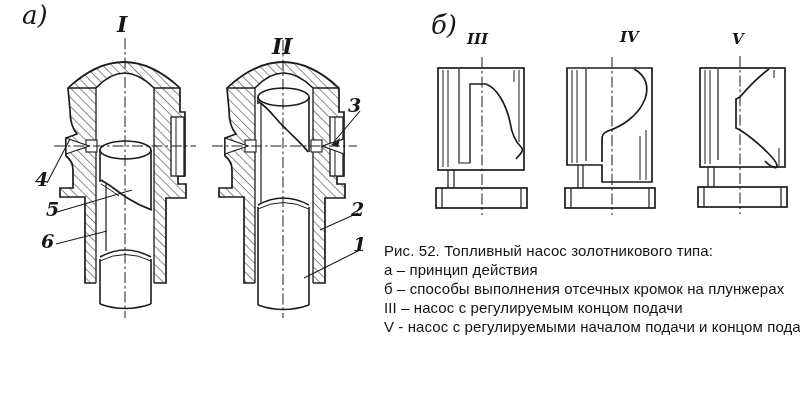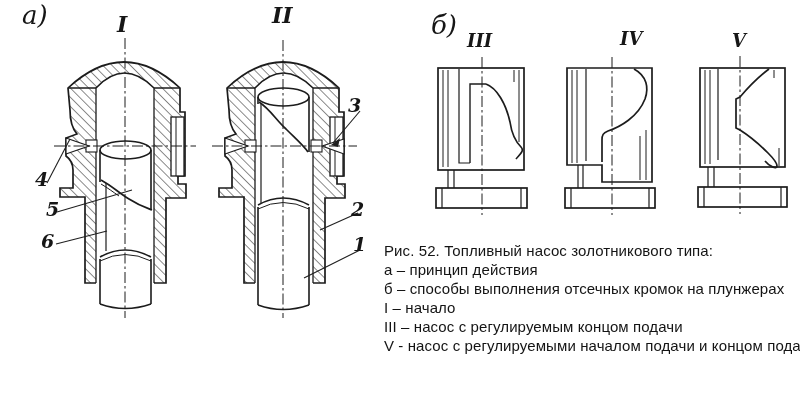--- a/index.html
+++ b/index.html
@@ -3,21 +3,21 @@
 <meta charset="utf-8">
 <style>
   html,body{margin:0;padding:0;background:#ffffff;}
   .stage{position:relative;width:800px;height:411px;background:#ffffff;overflow:hidden;
          font-family:"Liberation Sans","DejaVu Sans",sans-serif;}
   .art{position:absolute;left:0;top:0;}
   .hl{position:absolute;font-family:"DejaVu Serif","Liberation Serif",serif;
       font-style:italic;color:#161616;line-height:1;white-space:nowrap;}
   .sec{font-size:26px;}
   .rom{font-size:22px;font-weight:bold;}
-  .rom-s{font-size:18px;font-weight:bold;}
+  .rom-s{font-size:15px;font-weight:bold;}
   .num{font-size:19px;font-weight:bold;}
   .caption{position:absolute;left:384px;top:241px;width:412px;
            font-size:15px;line-height:19px;color:#141414;letter-spacing:0.1px;}
   .caption div{white-space:nowrap;}
 </style>
 </head>
 <body>
 
 <div class="stage">
 
@@ -135,35 +135,34 @@
       <path d="M774,70 V78 M779,148 V166" stroke-width="1"></path>
       <path d="M708,167 V187 M714,167 V187" stroke-width="1.2"></path>
       <rect x="698" y="187" width="89" height="20" fill="#ffffff" stroke-width="1.7"></rect>
       <path d="M704,187 V207 M781,187 V207" stroke-width="1.2"></path>
       <path d="M740,56 V214" stroke-width="1" stroke-dasharray="11 3 2.5 3"></path>
     </g>
   </svg>
 
   <div class="hl sec" style="left:22px;top:2px">а)</div>
   <div class="hl rom" style="left:117px;top:13px">I</div>
-  <div class="hl rom" style="left:272px;top:4px">II</div>
+  <div class="hl rom" style="left:272px;top:35px">II</div>
   <div class="hl sec" style="left:431px;top:12px">б)</div>
   <div class="hl rom-s" style="left:467px;top:32px">III</div>
   <div class="hl rom-s" style="left:620px;top:30px">IV</div>
   <div class="hl rom-s" style="left:732px;top:32px">V</div>
 
   <div class="hl num" style="left:35px;top:170px">4</div>
   <div class="hl num" style="left:46px;top:200px">5</div>
   <div class="hl num" style="left:41px;top:232px">6</div>
   <div class="hl num" style="left:348px;top:96px">3</div>
   <div class="hl num" style="left:351px;top:200px">2</div>
   <div class="hl num" style="left:353px;top:235px">1</div>
 
   <div class="caption">
     <div>Рис. 52. Топливный насос золотникового типа:</div>
     <div>а – принцип действия</div>
     <div>б – способы выполнения отсечных кромок на плунжерах</div>
-    <div>I – начало</div>
     <div>III – насос с регулируемым концом подачи</div>
     <div>V - насос с регулируемыми началом подачи и концом подачи</div>
   </div>
 
 </div>
 
 </body></html>

